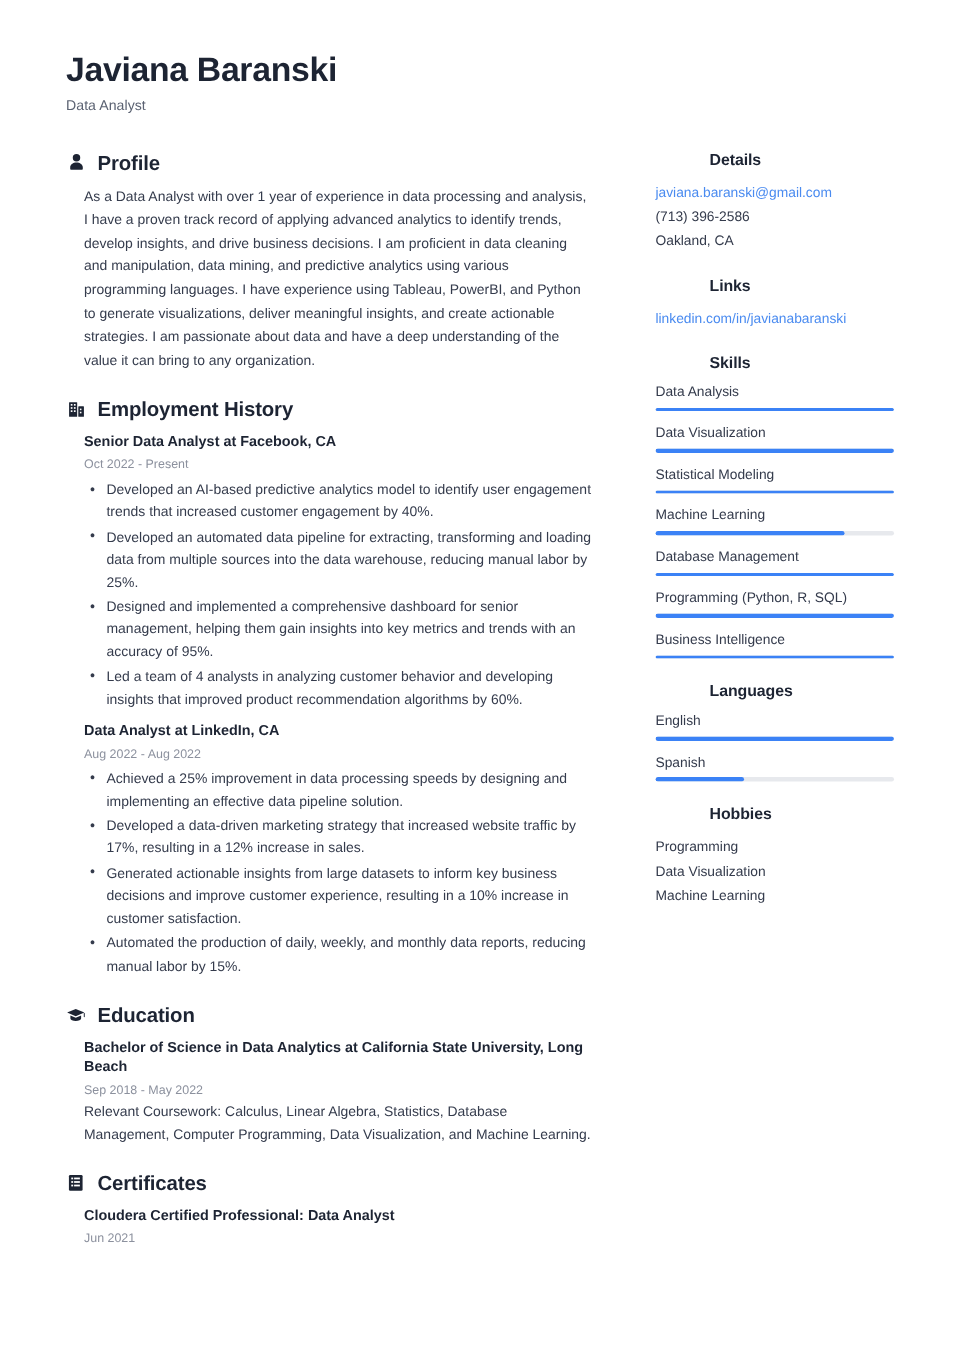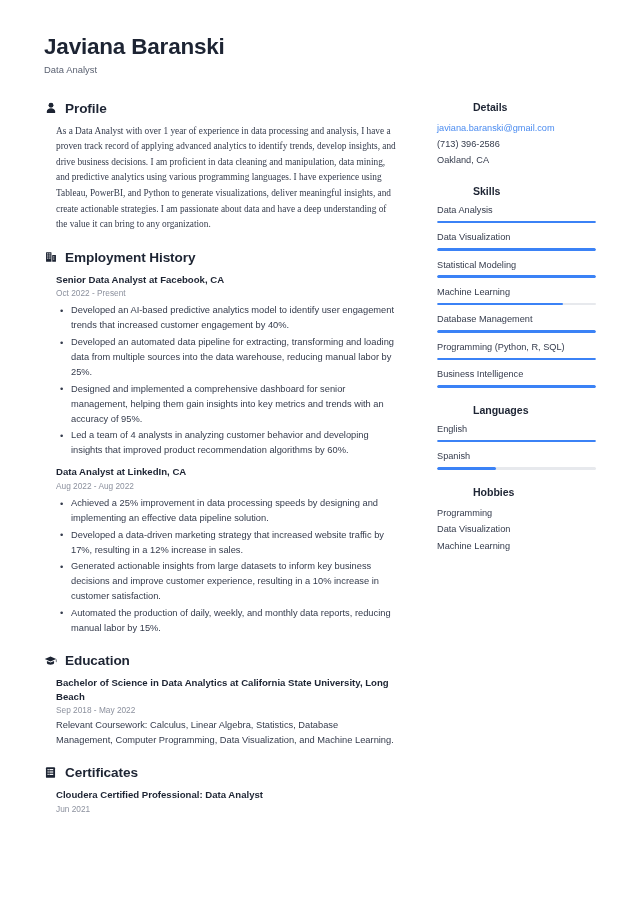--- a/index.html
+++ b/index.html
@@ -82,21 +82,20 @@
     color: #1d2433;
     letter-spacing: -0.1px;
   }
 
   .section-body { padding-left: 12px; }
 
   .para {
     font-size: 9.3px;
     line-height: 1.68;
     color: #343b4c;
-    font-family: Liberation Serif, serif;
   }
 
   
   .entry { margin-bottom: 2px; }
   .entry + .entry { margin-top: 7px; }
 
   .entry-title {
     font-size: 9.6px;
     font-weight: 700;
     color: #1d2433;
@@ -325,20 +324,24 @@
 
     <div class="col-side">
 
       <div class="side-block">
         <div class="side-title">Details</div>
         <a class="side-link" style="color: rgb(74, 139, 240);">javiana.baranski@gmail.com</a>
         <div class="side-line">(713) 396-2586</div>
         <div class="side-line">Oakland, CA</div>
       </div>
 
+      <div class="side-block">
+        <div class="side-title">Links</div>
+        <a class="side-link" style="color: rgb(74, 139, 240);">linkedin.com/in/javianabaranski</a>
+      </div>
 
       <div class="side-block">
         <div class="side-title">Skills</div>
 
         <div class="bar-row">
           <div class="bar-label">Data Analysis</div>
           <div class="bar-track">
             <div class="bar-fill" style="width: 100%; background: rgb(59, 130, 246);"></div>
           </div>
         </div>

